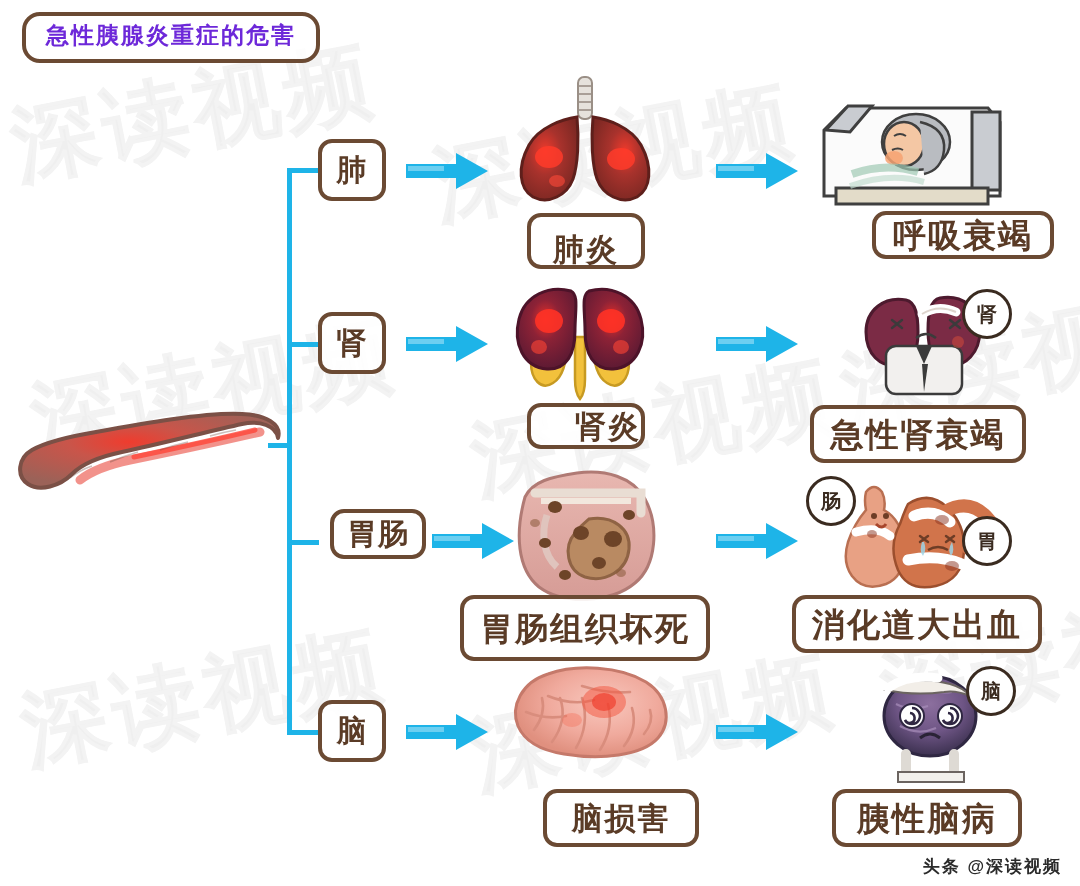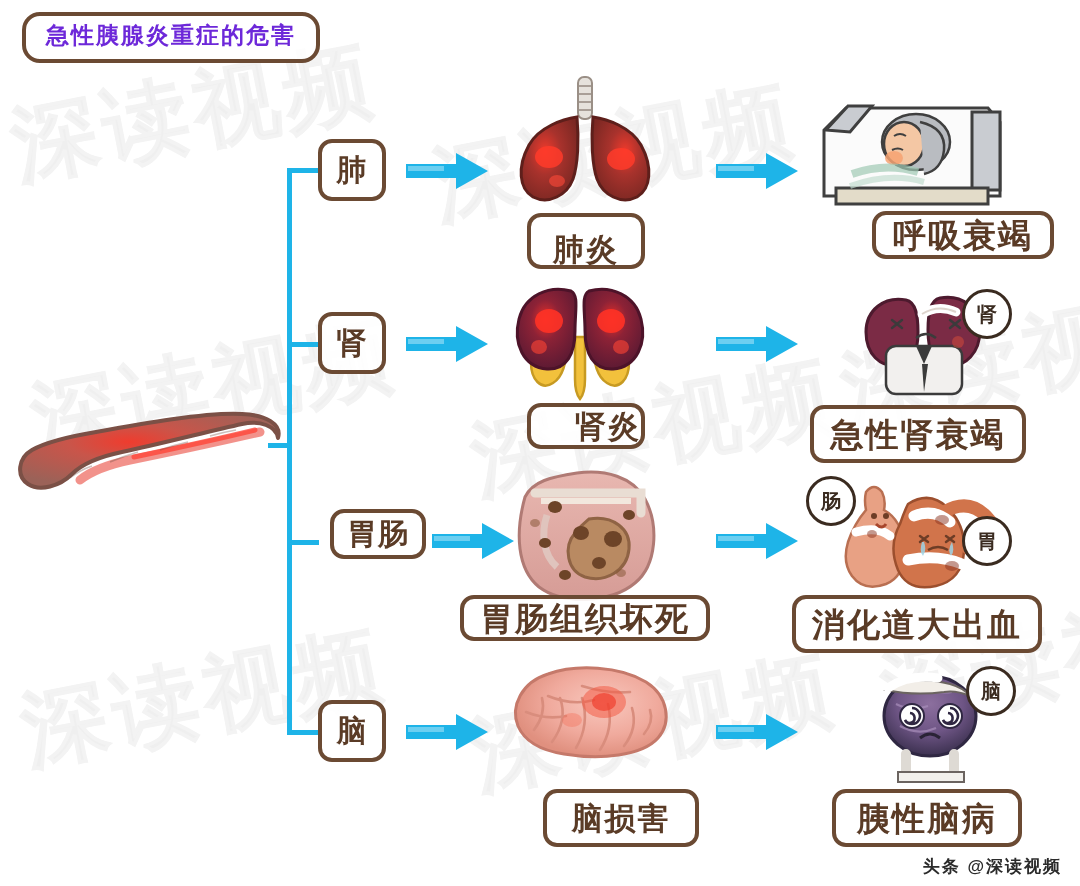--- a/index.html
+++ b/index.html
@@ -364,21 +364,21 @@
         <ellipse cx="70" cy="112" rx="6" ry="5"></ellipse>
         <ellipse cx="134" cy="52" rx="6" ry="5"></ellipse>
       </g>
       <g fill="#8a5a3a" opacity="0.55">
         <ellipse cx="40" cy="60" rx="5" ry="4"></ellipse>
         <ellipse cx="126" cy="110" rx="5" ry="4"></ellipse>
       </g>
     </svg>
   </div>
 
-  <div class="chip wide" style="left:460px; top:595px; width:250px; height:46px;align-items:center;">
+  <div class="chip wide" style="left:460px; top:595px; width:250px; height:66px;align-items:center;">
     <span>胃肠组织坏死</span>
   </div>
 
   <div class="arrow" style="left:714px; top:520px;">
     <svg width="86" height="42" viewBox="0 0 86 42">
       <path d="M2 14 L52 14 L52 3 L84 21 L52 39 L52 28 L2 28 Z" fill="#1eb4e8"></path>
       <path d="M4 16 L40 16 L40 21 L4 21 Z" fill="#7fd6f2" opacity="0.8"></path>
     </svg>
   </div>
 

